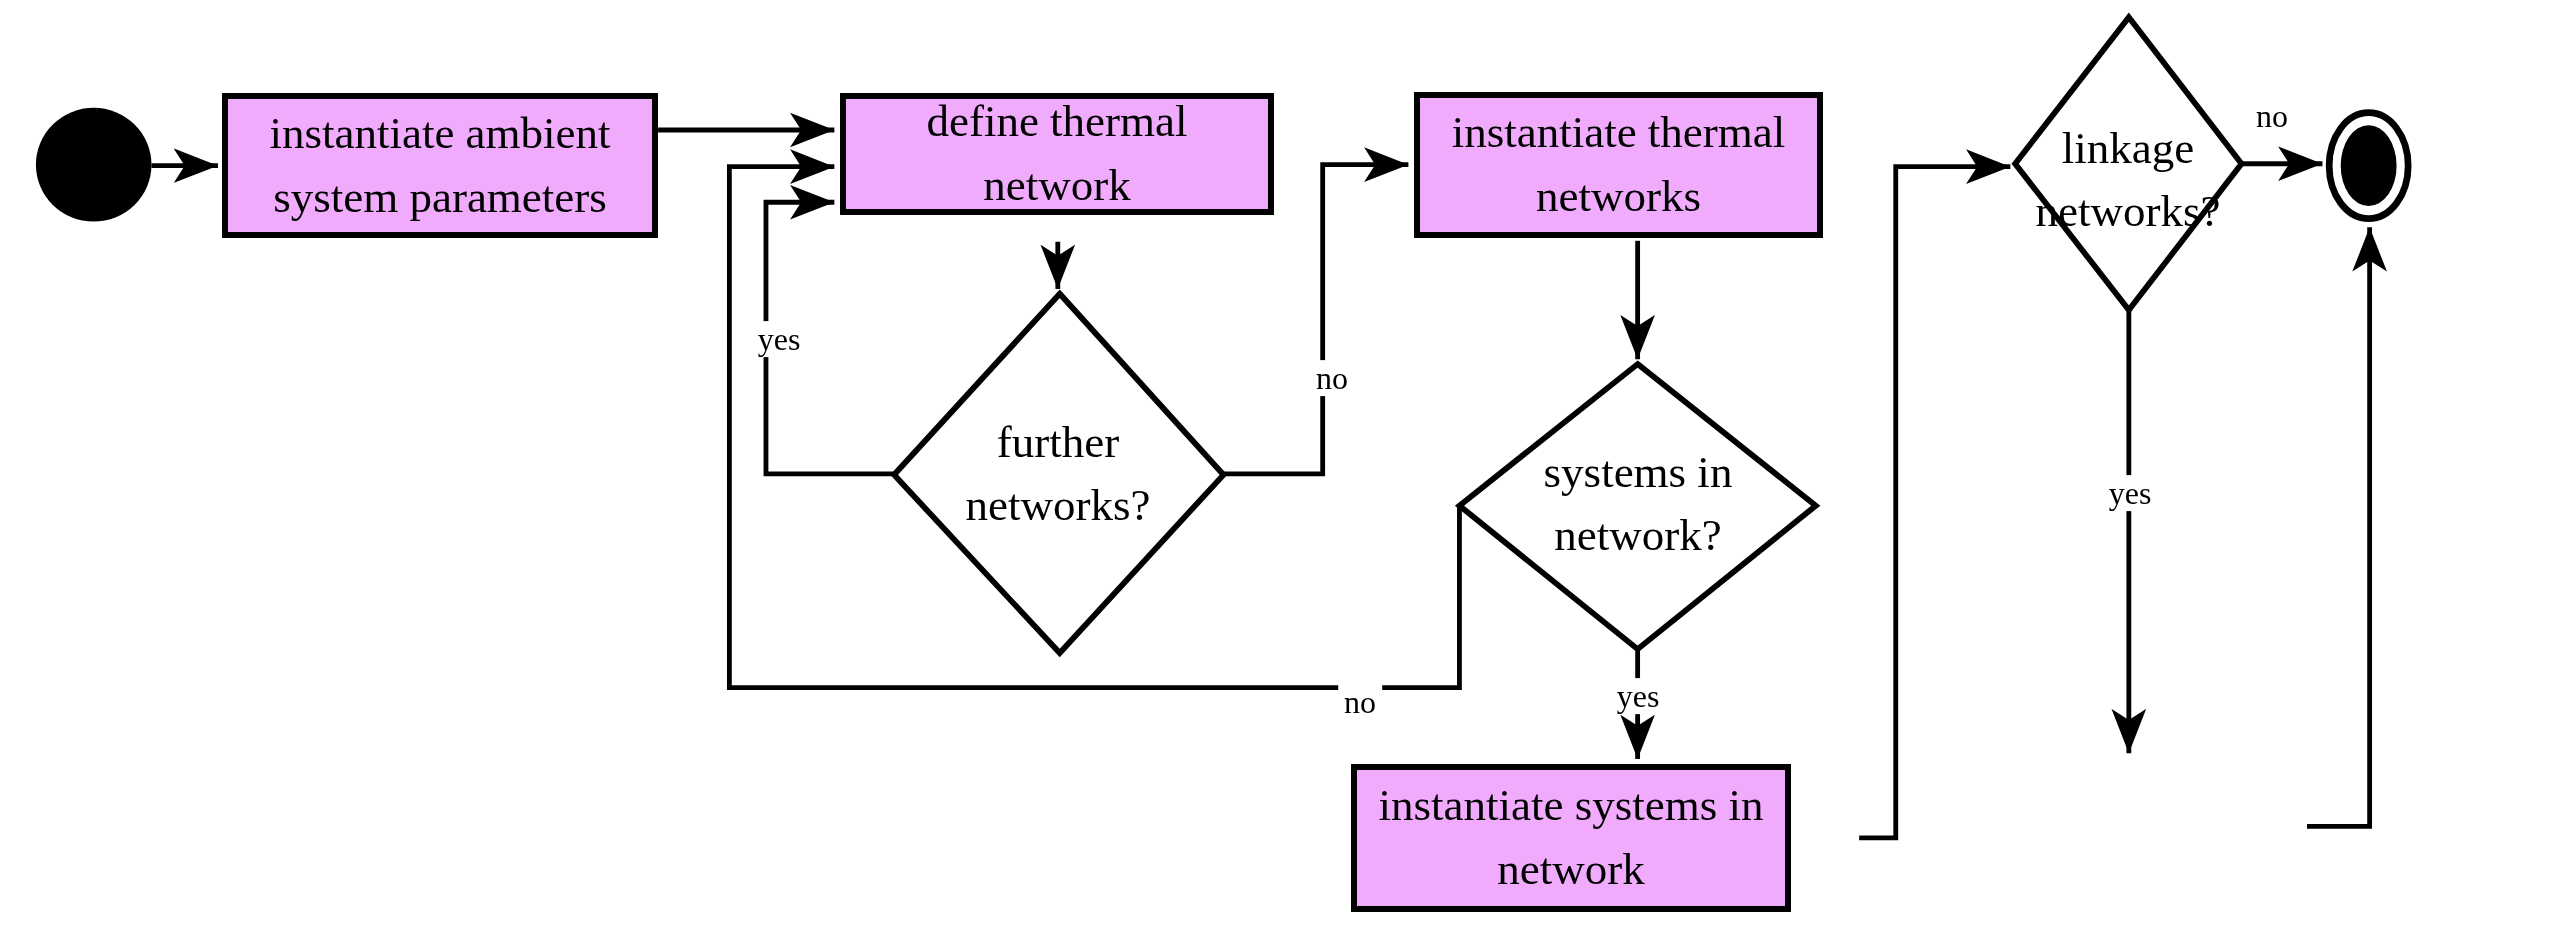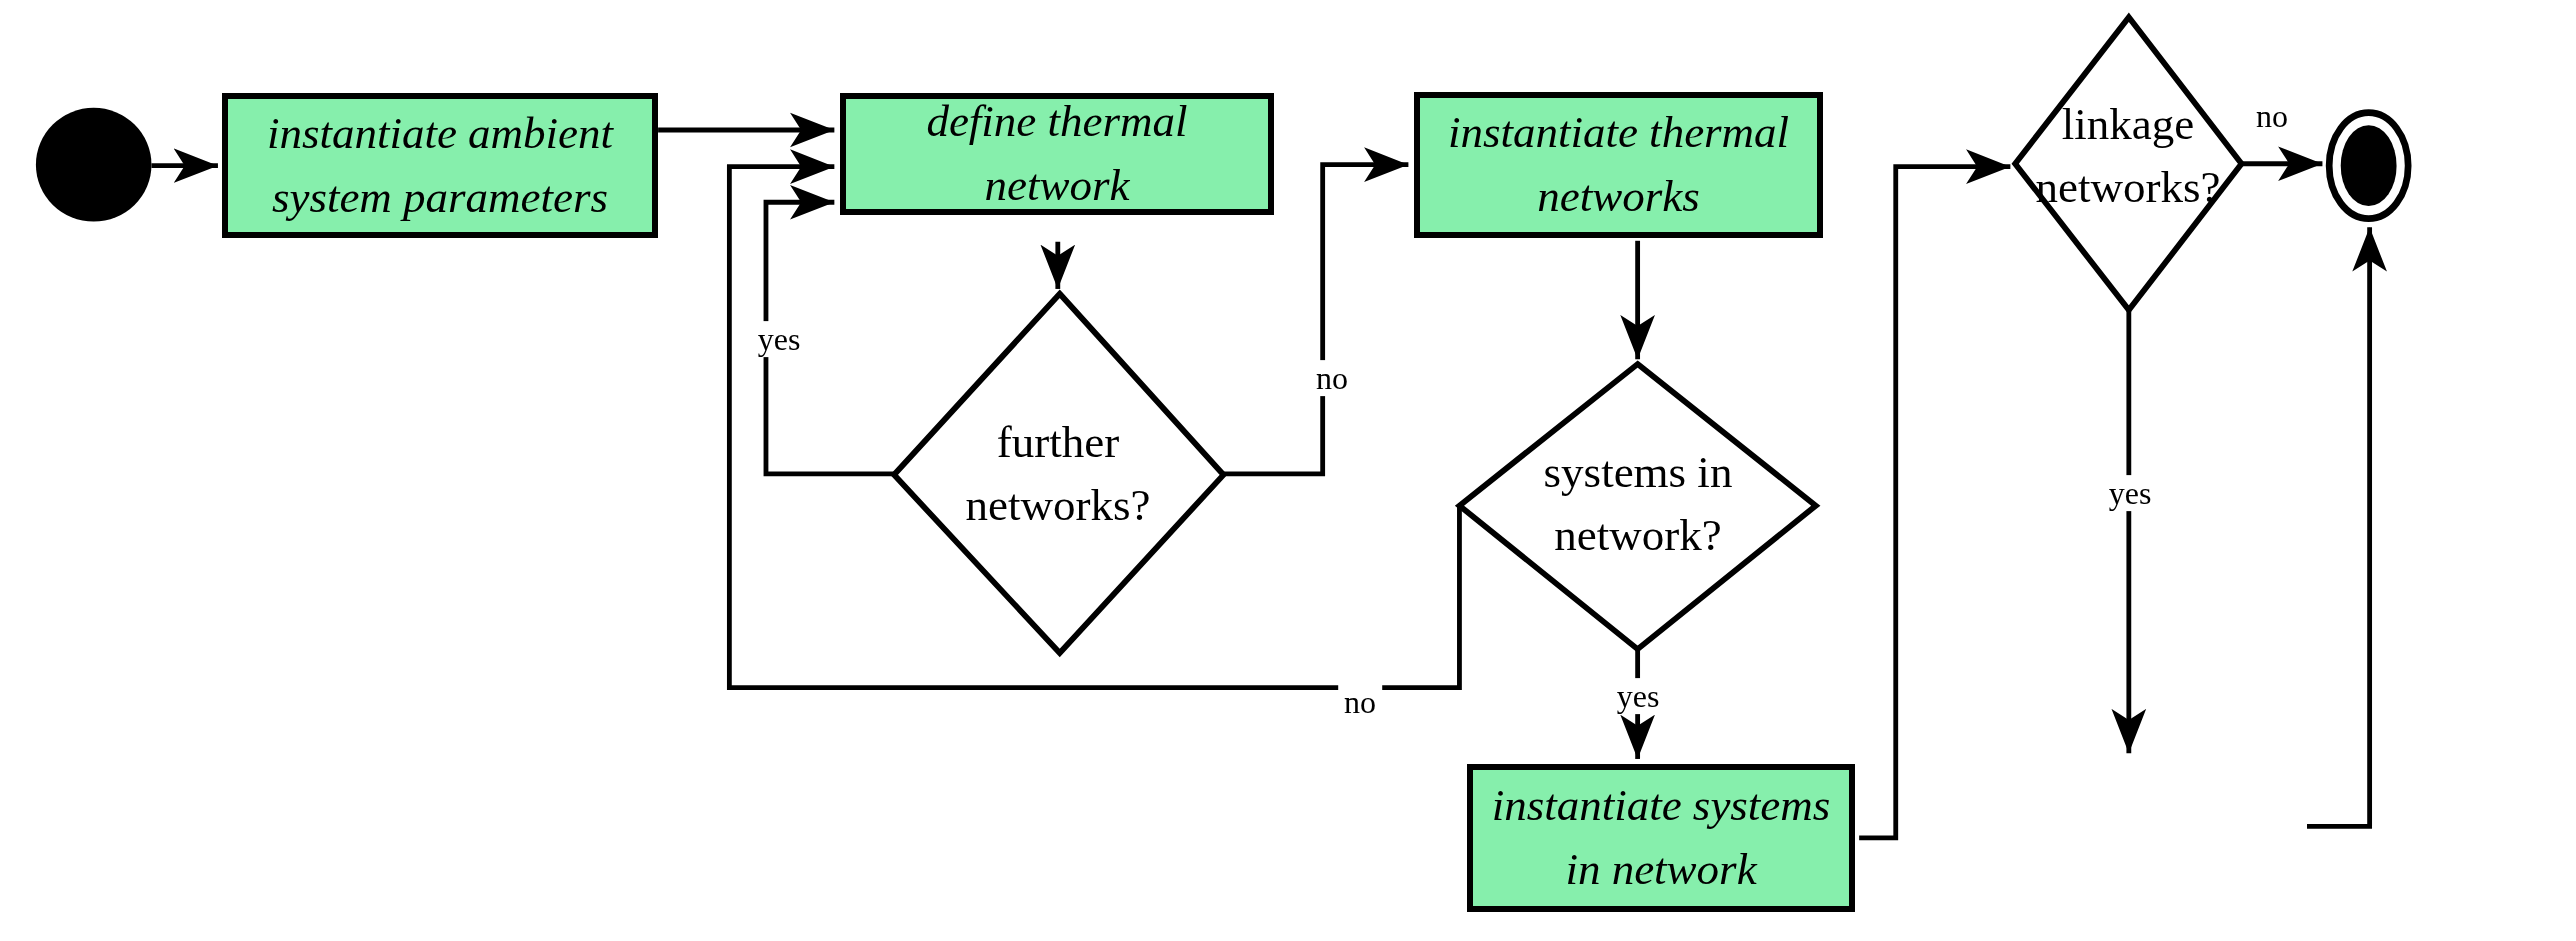--- a/index.html
+++ b/index.html
@@ -19,27 +19,26 @@
   .wires {
     position: absolute;
     left: 0;
     top: 0;
     width: 2576px;
     height: 941px;
   }
   .activity-box {
     position: absolute;
     border: 6.7px solid #000;
-    background: #86efac;
+    background: #f0abfc;
     box-sizing: border-box;
     display: flex;
     align-items: center;
     justify-content: flex-end;
     text-align: center;
-    font-style: italic;
   }
   .box-label {
     font-size: 45px;
     line-height: 1.42;
     padding: 0 3.9px;
   }
   .small .box-label {
     font-size: 38px;
   }
   .diamond-label {
@@ -101,30 +100,30 @@
   </div>
 
   <div class="activity-box" style="left:840px; top:93px; width:434px; height:122px;">
     <div class="box-label">define thermal network</div>
   </div>
 
   <div class="activity-box" style="left:1414px; top:92px; width:409px; height:146px;">
     <div class="box-label">instantiate thermal networks</div>
   </div>
 
-  <div class="activity-box" style="left:1467px; top:764px; width:388px; height:148px;">
+  <div class="activity-box" style="left:1351px; top:764px; width:440px; height:148px;">
     <div class="box-label">instantiate systems in network</div>
   </div>
 
 
   <div class="diamond-label" style="left:1058px; top:474px; width:289px;">further networks?</div>
 
   <div class="diamond-label" style="left:1638px; top:504px; width:289px;">systems in network?</div>
 
-  <div class="diamond-label" style="left:2128px; top:156px; width:250px;text-align:center;">linkage networks?</div>
+  <div class="diamond-label" style="left:2128px; top:180px; width:250px;text-align:center;">linkage networks?</div>
 
   <div class="edge-label on-line" style="left:779px; top:339px;">yes</div>
 
   <div class="edge-label on-line" style="left:1332px; top:378px;">no</div>
 
   <div class="edge-label on-line" style="left:1638px; top:696px;">yes</div>
 
   <div class="edge-label on-line" style="left:1360px; top:702px;">no</div>
 
   <div class="edge-label on-line" style="left:2130px; top:493px;">yes</div>

